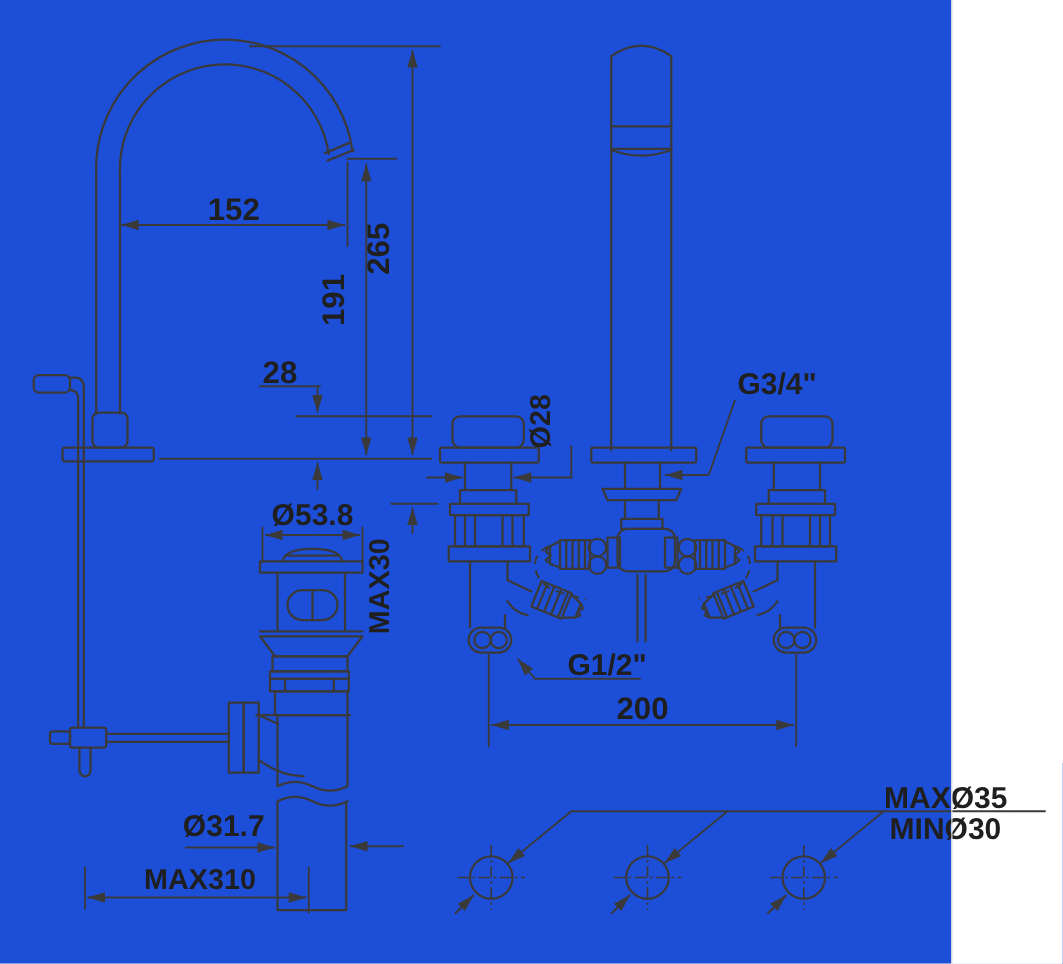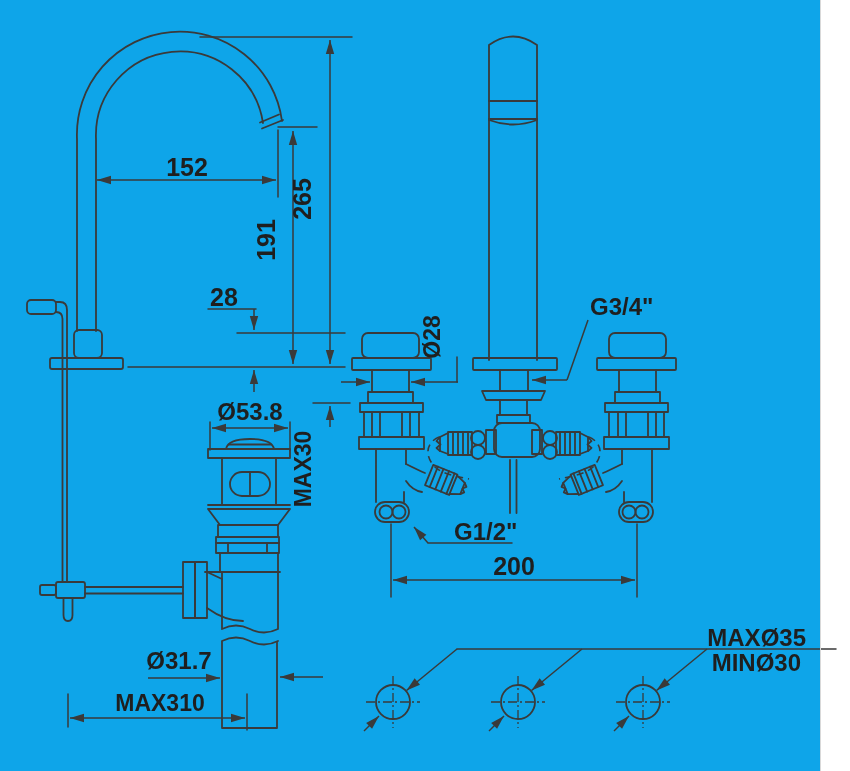--- a/index.html
+++ b/index.html
@@ -1,17 +1,17 @@
 <!DOCTYPE html>
 <html><head>
 <meta charset="utf-8">
 <style>
   html,body{margin:0;padding:0;background:#ffffff;}
   body{font-family:"Liberation Sans", sans-serif;}
-  .sheet{position:relative;width:820px;height:771px;background:#0ea5e9;outline:1px solid #d9d9d9;}
+  .sheet{position:relative;width:761px;height:771px;background:#1d4ed8;outline:1px solid #d9d9d9;}
   svg{display:block}
   .ln{stroke:#3a3a3a;stroke-width:1.8;fill:none;stroke-linecap:round;stroke-linejoin:round;}
   .thin{stroke:#3a3a3a;stroke-width:1.5;fill:none;stroke-linecap:round;}
   .dim{stroke:#3a3a3a;stroke-width:1.5;fill:none;}
   .dash{stroke:#3a3a3a;stroke-width:1.6;fill:none;stroke-dasharray:7 5;}
   .center{stroke:#3a3a3a;stroke-width:1.3;fill:none;stroke-dasharray:9 3 2 3;}
   text{fill:#1f1f1f;font-weight:bold;font-family:"Liberation Sans", sans-serif;}
   .t25{font-size:25px;} .t24{font-size:24px;} .t23{font-size:23px;}
 </style>
 </head>

